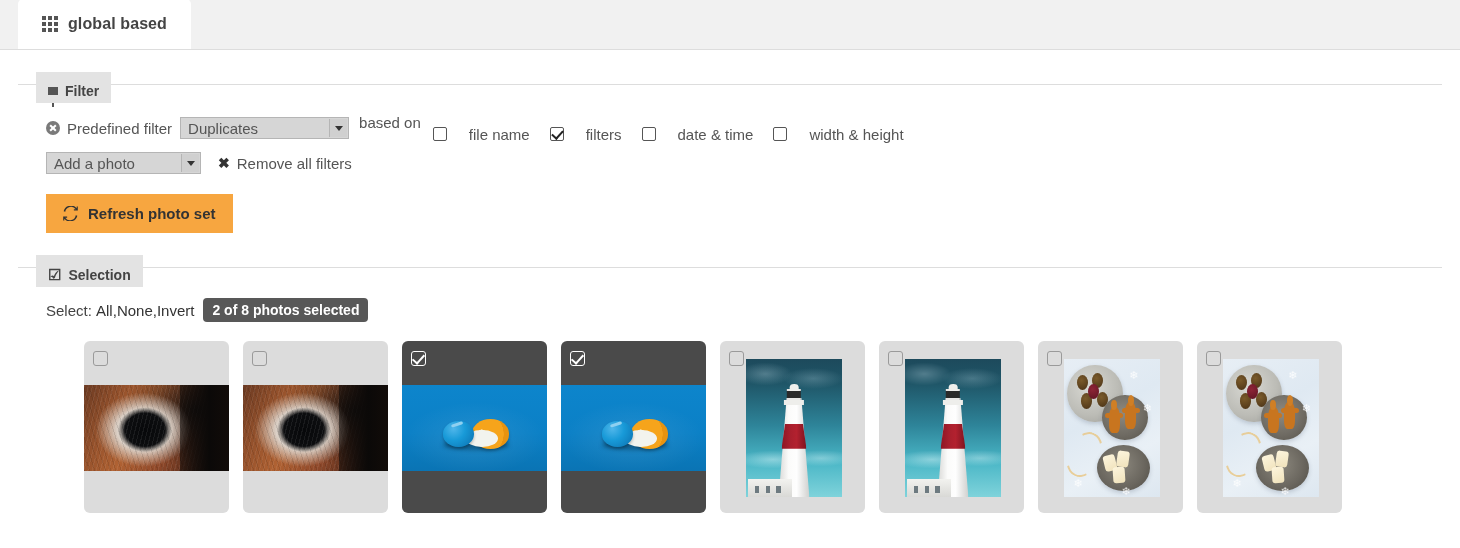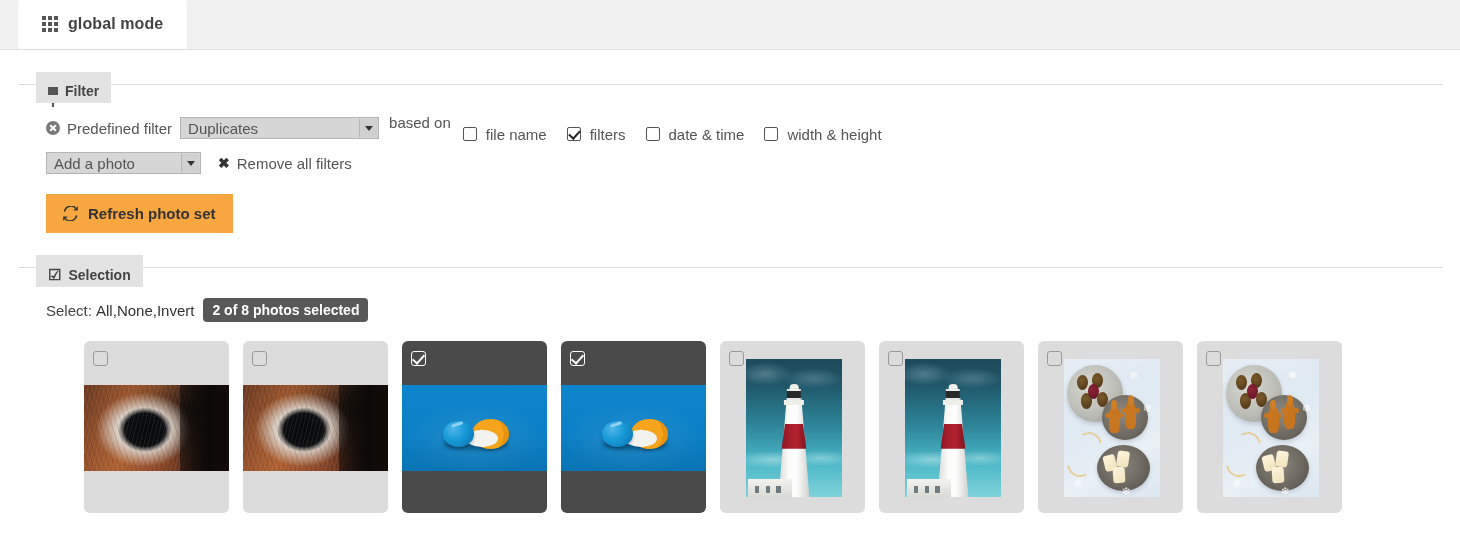--- a/index.html
+++ b/index.html
@@ -134,41 +134,41 @@
     align-items:center;
     height:22px;
     background:#d6d6d6;
     border:1px solid #b5b5b5;
     color:#555;
     font-size:15px;
     padding:0 26px 0 7px;
     cursor:pointer;
     white-space:nowrap;
   }
-  .sel.w-dup{ width:199px; }
+  .sel.w-dup{ width:169px; }
   .sel.w-add{ width:155px; }
   .sel .arrowbox{
     position:absolute;
     right:1px; top:1px; bottom:1px;
     width:18px;
     background:#d0d0d0;
     border-left:1px solid #b5b5b5;
     display:flex;align-items:center;justify-content:center;
   }
   .sel .caret{
     width:0;height:0;
     border-left:4px solid transparent;
     border-right:4px solid transparent;
     border-top:5px solid #333;
   }
 
   .based{ margin:0 12px 12px 10px; color:#555;}
 
   .cbwrap{
-    display:inline-flex; align-items:center; gap:9px;
+    display:inline-flex; align-items:center; gap:22px;
     margin-right:20px; cursor:pointer;margin-top:12px;
   }
   .cbox{
     width:14px;height:14px;
     border:1.6px solid #555;
     border-radius:2px;
     display:inline-block;
     position:relative;
     background:#fff;
     flex:none;
@@ -476,21 +476,21 @@
       <i></i>
         <i></i>
         <i></i>
         <i></i>
         <i></i>
         <i></i>
         <i></i>
         <i></i>
         <i></i>
     </span>
-    <span class="tab-label">global mode</span>
+    <span class="tab-label">global based</span>
   </div>
 
 
 </div>
 
 <div class="section">
   <div class="legend-row">
     <div class="legend-line"></div>
     <div class="legend">
       <span class="funnel"></span>

